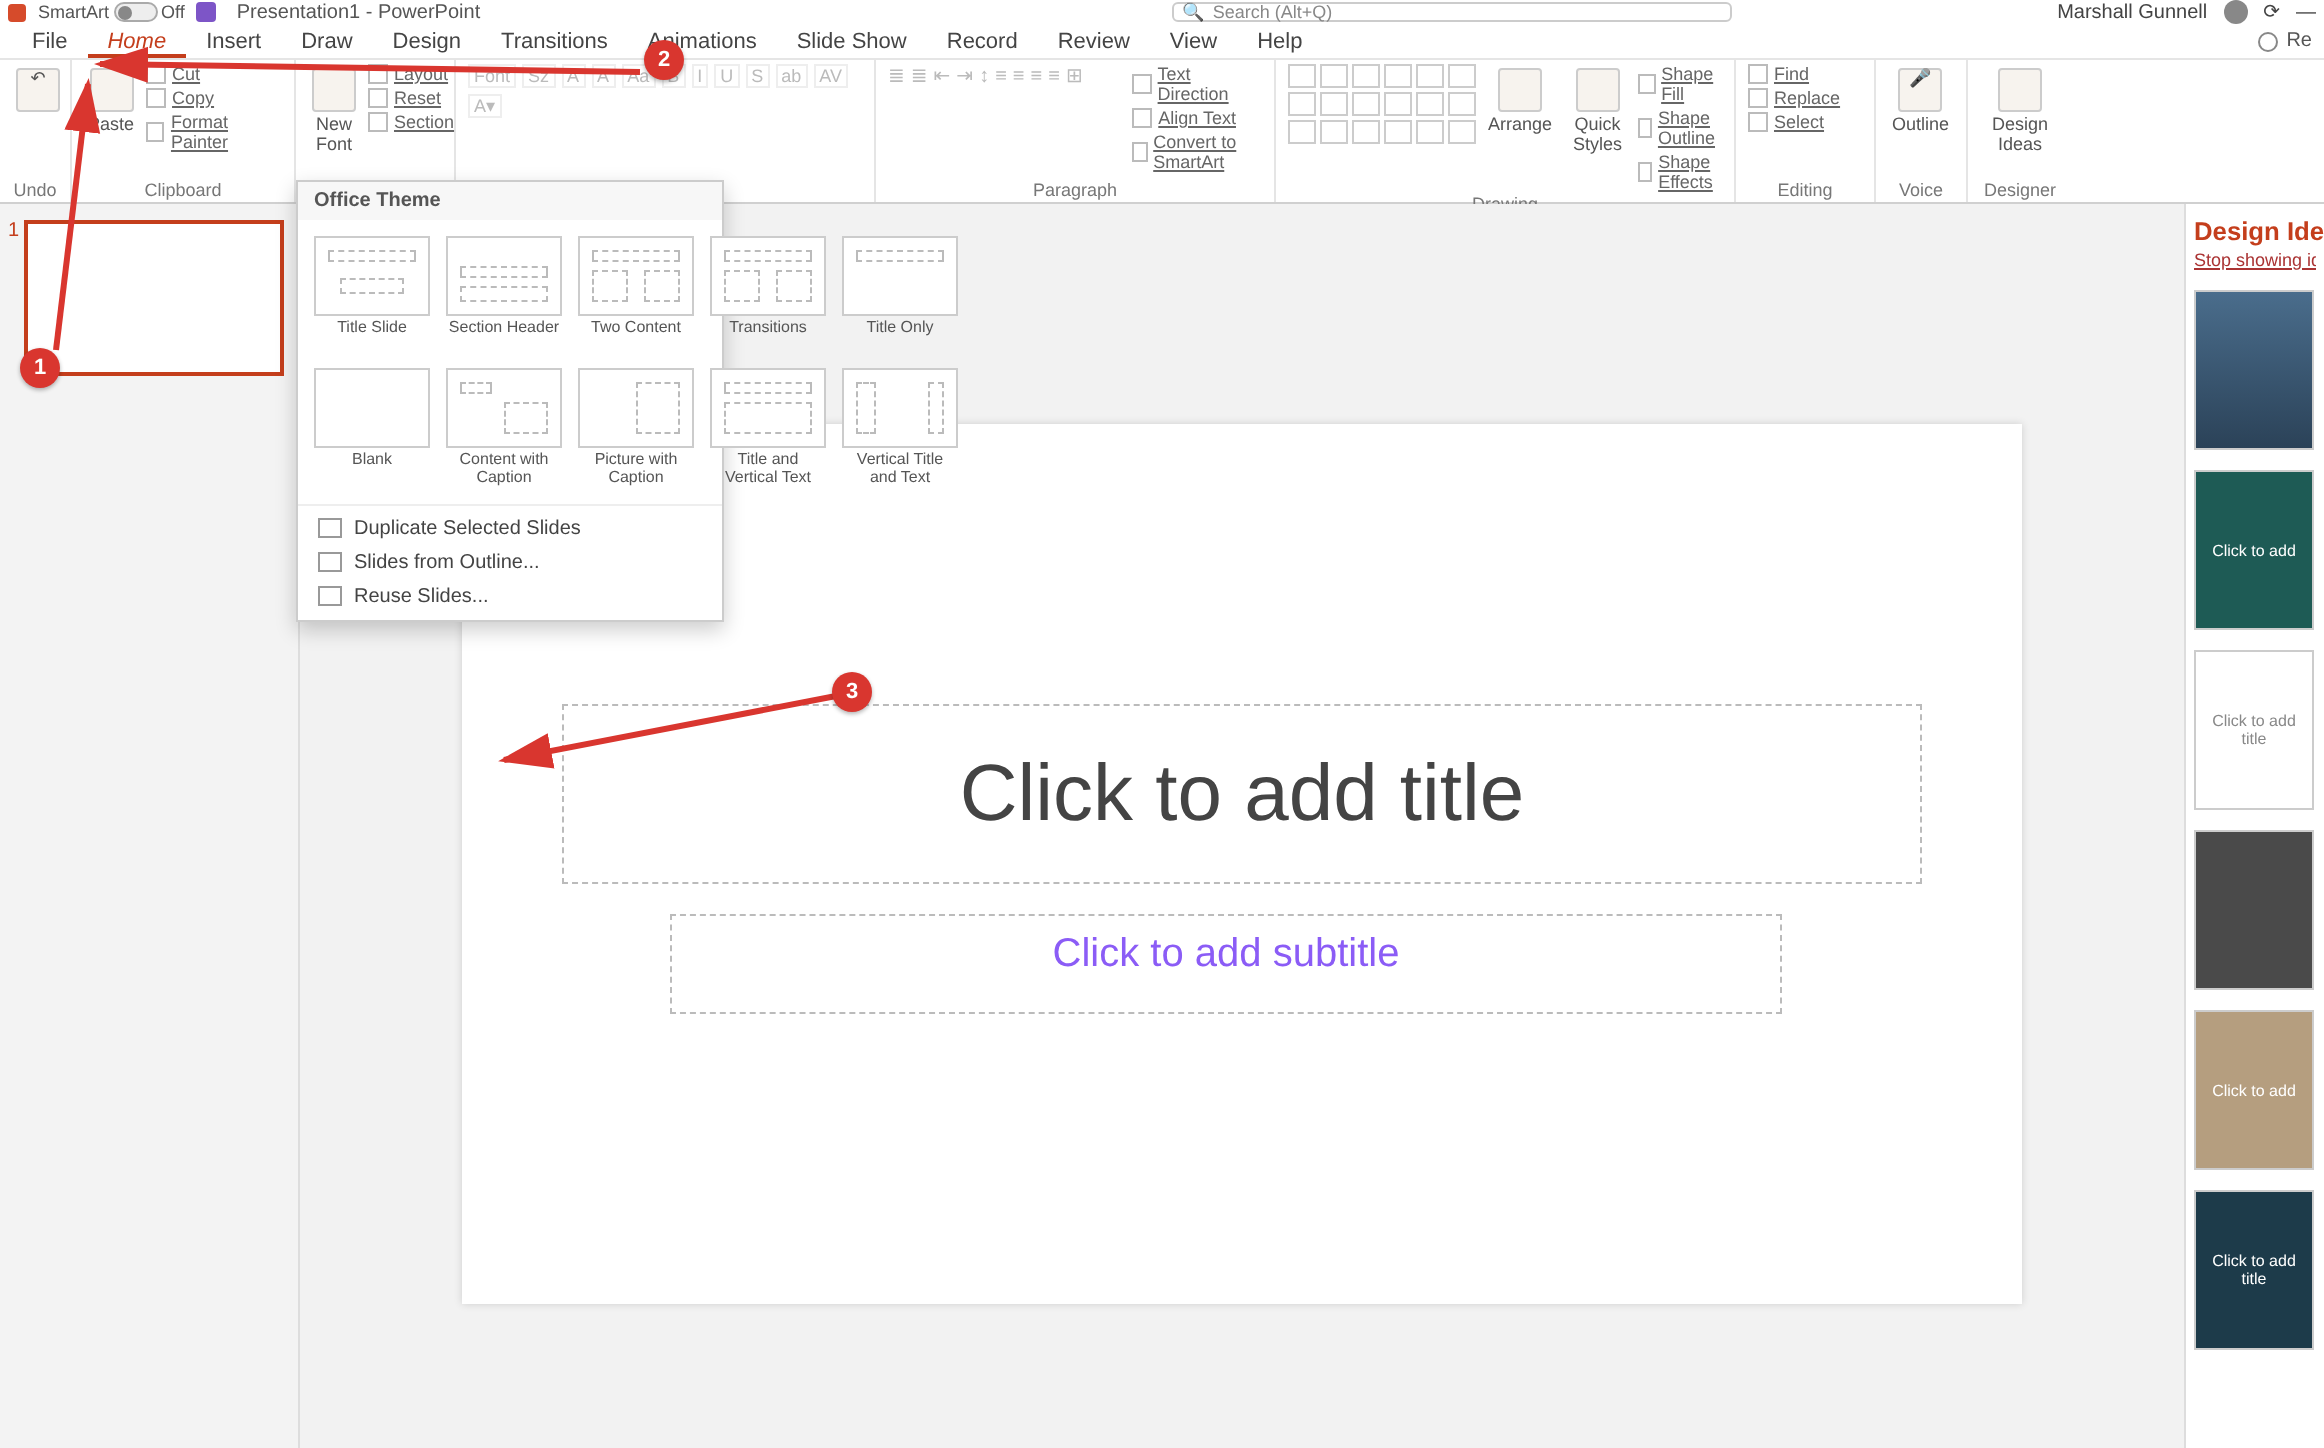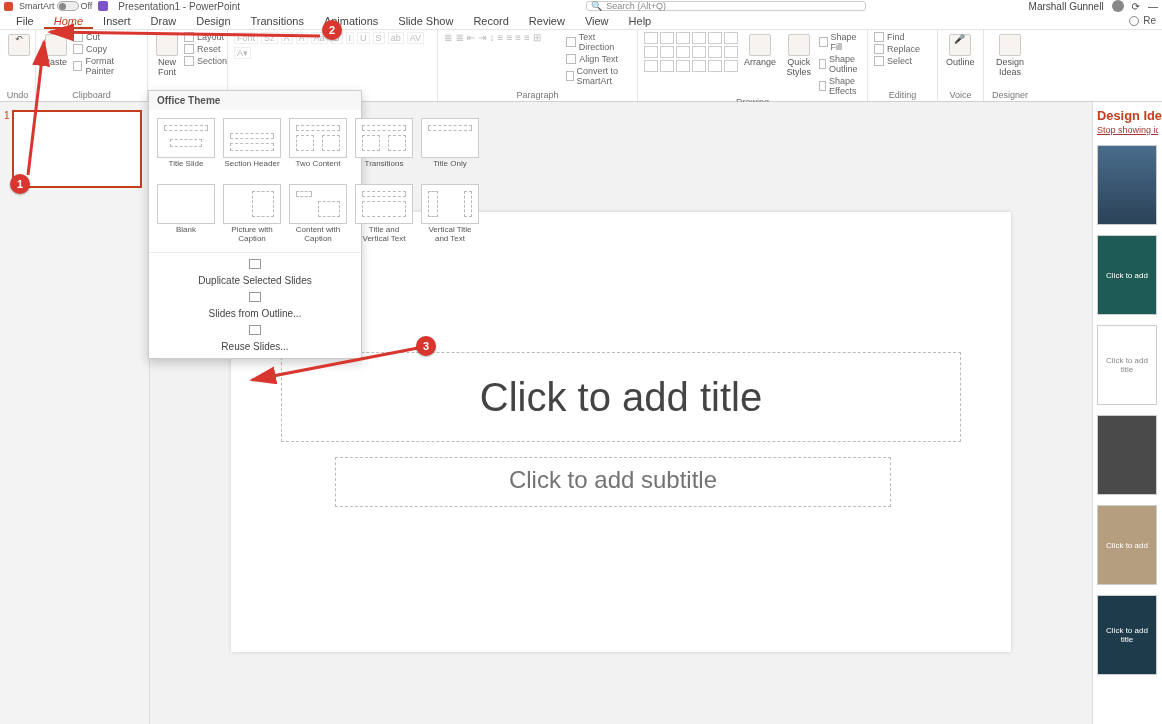--- a/index.html
+++ b/index.html
@@ -26,39 +26,39 @@
   .menurow .ricon { width:10px;height:10px;border:1px solid #888;border-radius:50%;}
 
   
   .ribbon { height: 72px; background:#fff; border-bottom:1px solid #d0d0d0; display:flex; font-size:10px; color:#555;}
   .group { border-right:1px solid #e5e5e5; display:flex; flex-direction:column; justify-content:space-between; padding:2px 6px 1px;}
   .group .gbody { display:flex; align-items:flex-start; gap:4px; flex:1;}
   .group .glabel { text-align:center; font-size:9px; color:#777; padding-top:1px;}
   .bigbtn { display:flex; flex-direction:column; align-items:center; gap:2px; padding:2px; cursor:pointer; font-size:9px; text-align:center; line-height:1.1;}
   .bigbtn .ic { width:22px; height:22px; border:1px solid #ccc; background:#f7f3ee; border-radius:2px;}
   .smallrow { display:flex; flex-direction:column; gap:2px; font-size:9px; color:#666;}
-  .smallrow .sr { display:flex; align-items:center; gap:3px; cursor:pointer;}
+  .smallrow .sr { display:flex; align-items:center; gap:3px; cursor:pointer;text-decoration:underline;}
   .smallrow .sic { width:10px;height:10px;border:1px solid #bbb;}
   .ribbon .fontctrls { display:flex; align-items:center; gap:3px; flex-wrap:wrap; width:200px; color:#bbb;}
   .ribbon .fontctrls span { border:1px solid #eee; padding:0 2px; font-size:9px;}
   .ribbon .paractrls { display:flex; align-items:center; gap:3px; flex-wrap:wrap; width:160px; color:#bbb;}
   .ribbon .paractrls span{font-size:10px;}
   .shapesgrid { display:grid; grid-template-columns:repeat(6,14px); grid-auto-rows:12px; gap:2px;}
   .shapesgrid div{border:1px solid #ccc;}
 
   
   .main { display:flex; height: calc(724px - 12px - 18px - 72px); }
   .thumbs { width:150px; background:#f3f3f3; border-right:1px solid #ddd; padding:8px 6px; }
   .thumbs .slide-thumb { position:relative; }
   .thumbs .num { position:absolute; left:-2px; top:0; font-size:10px; color:#c43e1c;}
   .thumbs .thumb-box { width:130px; height:78px; background:#fff; border:2px solid #c43e1c; margin-left:6px;}
   .canvas-area { flex:1; background:#f2f2f2; display:flex; align-items:flex-start; justify-content:center; padding-top:110px;}
   .slide { width:780px; height:440px; background:#fff; box-shadow:0 0 4px rgba(0,0,0,0.15); position:relative;}
   .title-ph { position:absolute; left:50px; top:140px; right:50px; height:90px; border:1px dashed #bbb; display:flex; align-items:center; justify-content:center; font-size:40px; color:#444; font-weight:300;}
-  .subtitle-ph { position:absolute; left:104px; top:245px; right:120px; height:50px; border:1px dashed #bbb; display:flex; align-items:flex-start; justify-content:center; font-size:24px; color:#737373; padding-top:8px;}
+  .subtitle-ph { position:absolute; left:104px; top:245px; right:120px; height:50px; border:1px dashed #bbb; display:flex; align-items:flex-start; justify-content:center; font-size:20px; color:#8b5cf6; padding-top:8px;}
 
   .designpane { width:70px; background:#fff; border-left:1px solid #ddd; padding:6px 4px; font-size:11px;}
   .designpane h3 { color:#c43e1c; font-weight:600; margin-bottom:2px; white-space:nowrap;}
   .designpane .stop { color:#a33; font-size:9px; text-decoration:underline; white-space:nowrap; overflow:hidden;}
   .designpane .idea { width:60px; height:80px; margin-top:10px; border:1px solid #ccc; background:#ddd; display:flex; align-items:center; justify-content:center; font-size:8px; color:#fff; text-align:center; padding:4px; overflow:hidden;}
   .idea.blue{background:linear-gradient(#4a6d8c,#2b4258);} 
   .idea.teal{background:#1e5b55;} 
   .idea.white{background:#fff;color:#888;border:1px solid #ccc;} 
   .idea.dark{background:#4a4a4a;} 
   .idea.tan{background:#b59e7f;} 
@@ -67,21 +67,21 @@
   
   .layout-dd { position:absolute; left:148px; top:90px; width:214px; background:#fff; border:1px solid #ccc; box-shadow:0 4px 10px rgba(0,0,0,0.2); z-index:50;}
   .layout-dd .hdr { font-size:10px; font-weight:600; color:#555; padding:4px 8px; background:#f7f7f7;}
   .layout-dd .grid { display:grid; grid-template-columns:repeat(5,1fr); gap:4px; padding:6px;}
   .layout-dd .cell { display:flex; flex-direction:column; align-items:center; gap:2px; padding:2px; cursor:pointer; text-align:center;}
   .layout-dd .cell .prev { width:58px; height:40px; border:1px solid #ccc; background:#fff; position:relative;}
   .layout-dd .cell .prev .t { position:absolute; left:6px; right:6px; top:6px; height:6px; border:1px dashed #bbb;}
   .layout-dd .cell .prev .b { position:absolute; left:6px; right:6px; top:16px; bottom:6px; border:1px dashed #bbb;}
   .layout-dd .cell .lbl { font-size:8px; color:#555; line-height:1.1; min-height:16px;}
   .layout-dd .footer { border-top:1px solid #eee; padding:3px 0;}
-  .layout-dd .fi { display:flex; align-items:center; gap:6px; padding:3px 10px; font-size:10px; color:#444; cursor:pointer;flex-direction:column;}
+  .layout-dd .fi { display:flex; align-items:center; gap:6px; padding:3px 10px; font-size:10px; color:#444; cursor:pointer;}
   .layout-dd .fi .fic{width:12px;height:10px;border:1px solid #999;}
 
   
   .badge { position:absolute; width:20px; height:20px; border-radius:50%; background:#d9362f; color:#fff; font-size:11px; font-weight:600; display:flex; align-items:center; justify-content:center; box-shadow:0 1px 2px rgba(0,0,0,0.3); z-index:100;}
   svg.arrows { position:absolute; left:0; top:0; pointer-events:none; z-index:90;}
 </style>
 </head>
 <body>
 
 <div class="titlebar">
@@ -389,30 +389,30 @@
           <div class="t"></div>
         </div>
         <div class="lbl">Title Only</div>
       </div>
     <div class="cell">
         <div class="prev"></div>
         <div class="lbl">Blank</div>
       </div>
     <div class="cell">
         <div class="prev">
-          <div class="b" style="left:28px;top:6px"></div>
-        </div>
-        <div class="lbl">Picture with Caption</div>
-      </div>
-    <div class="cell">
-        <div class="prev">
           <div class="t" style="right:34px"></div>
           <div class="b" style="left:28px"></div>
         </div>
         <div class="lbl">Content with Caption</div>
+      </div>
+    <div class="cell">
+        <div class="prev">
+          <div class="b" style="left:28px;top:6px"></div>
+        </div>
+        <div class="lbl">Picture with Caption</div>
       </div>
     <div class="cell">
         <div class="prev">
           <div class="t"></div>
           <div class="b"></div>
         </div>
         <div class="lbl">Title and Vertical Text</div>
       </div>
     <div class="cell">
         <div class="prev">

